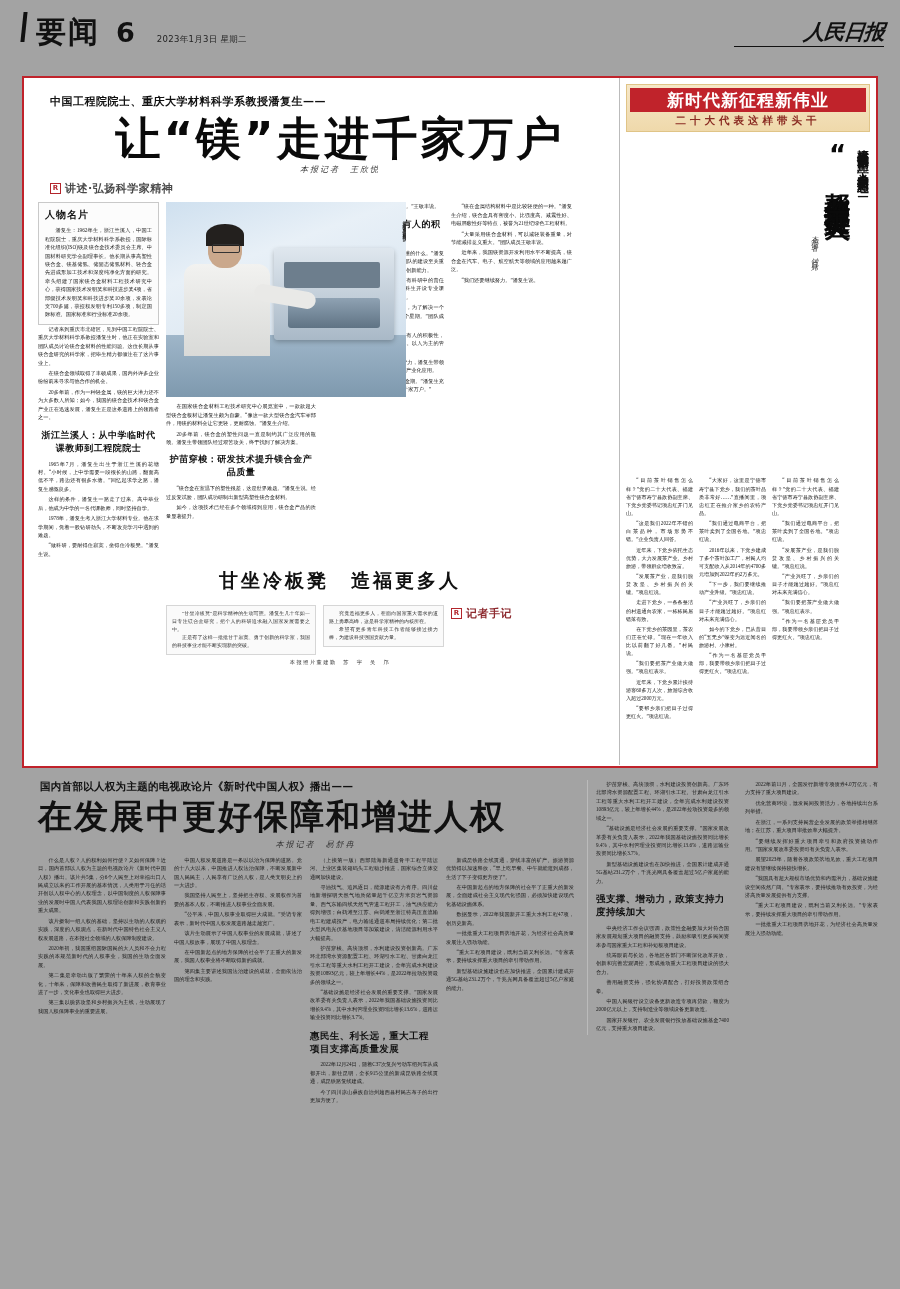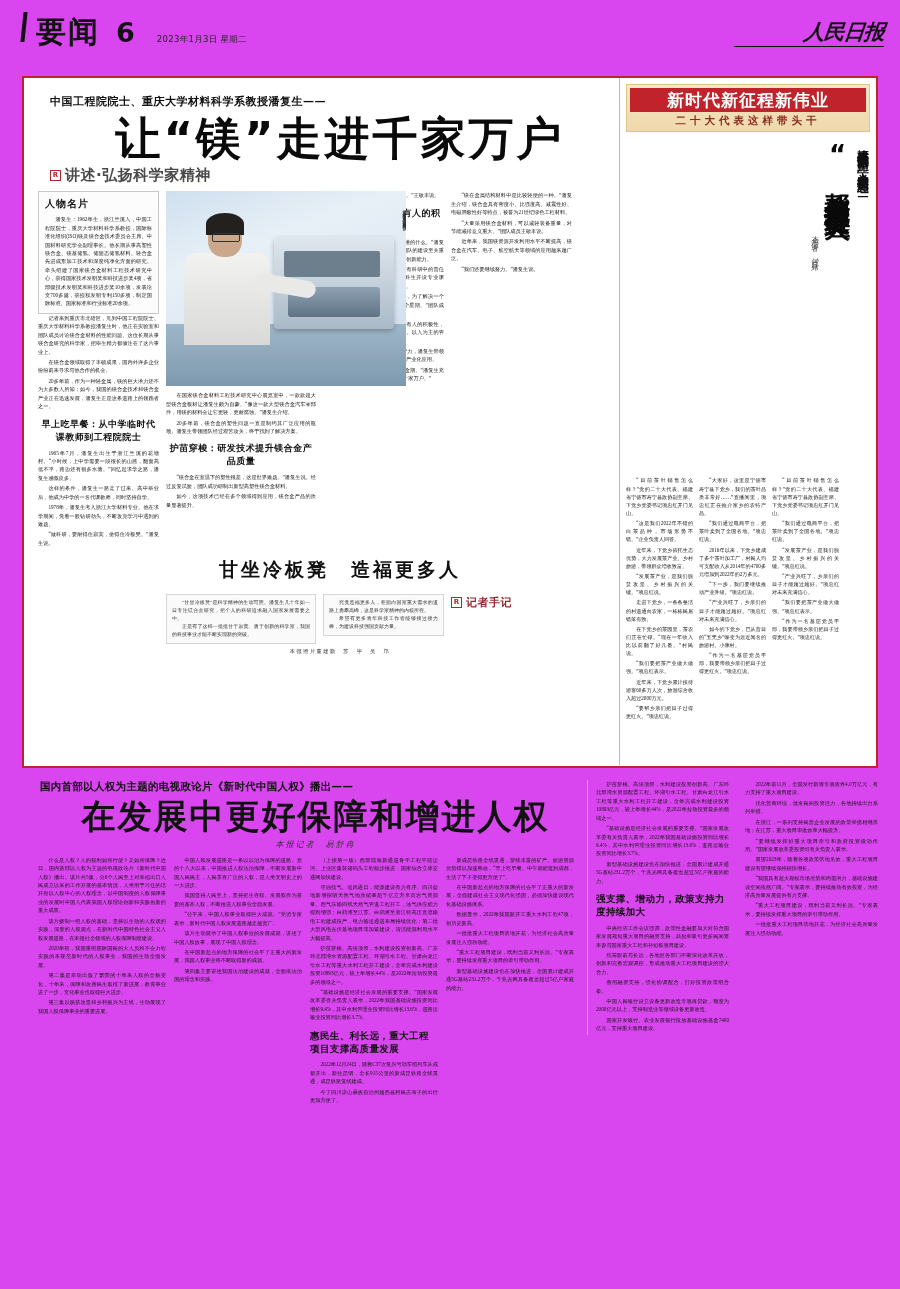--- a/index.html
+++ b/index.html
@@ -1,17 +1,17 @@
 <!DOCTYPE html>
 <html><head>
 <meta charset="utf-8">
 <style>
   html,body{margin:0;padding:0;background:#ffffff;}
   body{width:900px;height:1289px;font-family:"Liberation Serif","DejaVu Serif",serif;color:#111;overflow:hidden;}
-  .page{position:relative;width:900px;height:1289px;background:#d946ef;box-sizing:border-box;padding:0;}
+  .page{position:relative;width:900px;height:1289px;background:#a3a3a3;box-sizing:border-box;padding:0;}
 
   
   .masthead{position:relative;height:52px;display:flex;align-items:flex-end;padding:0 16px 4px 22px;box-sizing:border-box;}
   .sect-wrap{display:flex;align-items:baseline;gap:8px;}
   .sect-bar{width:4px;height:30px;background:#111;margin-right:2px;display:inline-block;transform:skewX(-6deg);}
   .sect-name{font-family:"DejaVu Sans","Liberation Sans",sans-serif;font-weight:bold;font-size:30px;letter-spacing:2px;line-height:1;}
   .sect-num{font-family:"DejaVu Sans","Liberation Sans",sans-serif;font-weight:bold;font-size:27px;margin-left:8px;line-height:1;}
   .sect-date{font-family:"DejaVu Sans","Liberation Sans",sans-serif;font-size:8.5px;margin-left:14px;letter-spacing:.3px;color:#222;padding-bottom:2px;}
   .brand{margin-left:auto;text-align:right;padding-bottom:1px;}
   .brand-logo{font-family:"DejaVu Serif","Liberation Serif",serif;font-weight:bold;font-size:21px;font-style:italic;letter-spacing:-1px;color:#111;line-height:1;transform:skewX(-6deg);display:inline-block;}
@@ -22,21 +22,21 @@
 
   .mainart{position:absolute;left:0;top:0;width:630px;height:687px;box-sizing:border-box;padding:10px 10px 6px 12px;}
   .sidebar{position:absolute;right:0;top:0;width:257px;height:687px;border-left:1px solid #bbb;box-sizing:border-box;padding:6px 6px 0 6px;}
 
   .kicker{font-family:"DejaVu Sans","Liberation Sans",sans-serif;font-size:11px;font-weight:bold;color:#111;letter-spacing:.5px;margin:6px 0 2px 14px;}
   .headline{font-family:"DejaVu Sans","Liberation Sans",sans-serif;font-weight:bold;font-size:45px;text-align:center;letter-spacing:3px;line-height:1.05;margin:6px 0 2px 0;color:#0a0a0a;}
   .byline{text-align:center;font-size:8px;letter-spacing:2px;color:#333;margin-bottom:6px;font-style:italic;}
 
   .tagline{display:flex;align-items:center;gap:4px;margin:4px 0 6px 14px;}
   .tag-ico{display:inline-block;width:11px;height:11px;border:1.6px solid #b3252c;color:#b3252c;font-size:7px;line-height:9px;text-align:center;font-family:"DejaVu Sans",sans-serif;font-weight:bold;box-sizing:border-box;}
-  .tag-txt{font-family:"DejaVu Sans","Liberation Sans",sans-serif;font-size:15px;font-weight:bold;color:#4a4a4a;letter-spacing:.5px;}
+  .tag-txt{font-family:"DejaVu Sans","Liberation Sans",sans-serif;font-size:11px;font-weight:bold;color:#4a4a4a;letter-spacing:.5px;}
 
   .artbody{position:relative;display:flex;gap:7px;padding:0 2px;}
   .col{width:121px;}
   .colwide{width:150px;}
 
   .profile{border:1px solid #c9c9c9;background:#fcfcfc;padding:5px 6px;box-sizing:border-box;}
   .profile h4{font-family:"DejaVu Sans","Liberation Sans",sans-serif;font-size:10px;margin:0 0 4px 0;font-weight:bold;letter-spacing:1px;}
   .ptext{font-size:5.2px;line-height:1.62;text-align:justify;color:#1a1a1a;text-indent:2em;}
 
   .bodytext{font-size:5.2px;line-height:1.62;text-align:justify;color:#161616;text-indent:2em;margin:0 0 2px 0;}
@@ -81,21 +81,21 @@
   .sbcols{display:flex;gap:6px;margin-top:6px;}
   .sbcol{width:67px;}
   .sbtext{font-size:5.1px;line-height:1.6;text-align:justify;text-indent:2em;color:#161616;margin:0 0 2px 0;}
 
   
   .bottom{position:absolute;left:22px;top:780px;width:856px;height:490px;box-sizing:border-box;}
   .bot-left{position:absolute;left:16px;top:0;width:555px;}
   .bot-right{position:absolute;left:565px;top:0;width:291px;border-left:1px solid #bbb;padding-left:8px;box-sizing:border-box;}
 
   .kicker2{font-family:"DejaVu Sans","Liberation Sans",sans-serif;font-size:10.5px;font-weight:bold;margin:0 0 4px 2px;letter-spacing:.3px;}
-  .headline2{font-family:"DejaVu Sans","Liberation Sans",sans-serif;font-weight:bold;font-size:34px;text-align:center;letter-spacing:2px;margin:4px 0 4px 0;line-height:1.08;}
+  .headline2{font-family:"DejaVu Sans","Liberation Sans",sans-serif;font-weight:bold;font-size:34px;text-align:left;letter-spacing:2px;margin:4px 0 4px 0;line-height:1.08;}
   .byline2{text-align:center;font-size:8px;letter-spacing:2px;color:#333;margin-bottom:6px;font-style:italic;}
 
   .cols4{display:flex;gap:8px;}
   .c4{width:128px;}
   .cols2{display:flex;gap:16px;}
   .c2{width:138px;}
   .subhead2{font-family:"DejaVu Sans","Liberation Sans",sans-serif;font-size:9.5px;font-weight:bold;letter-spacing:.4px;line-height:1.4;margin:7px 0 5px 0;color:#111;}
 </style>
 </head>
 <body>
@@ -113,37 +113,38 @@
       <div class="brand-logo">人民日报</div>
       <div class="brand-rule"></div>
     </div>
   </div>
 
   <div class="topframe">
 
     <div class="mainart">
       <div class="kicker">中国工程院院士、重庆大学材料科学系教授潘复生——</div>
       <div class="headline">让“镁”走进千家万户</div>
+      <div class="byline">本报记者　王欣悦</div>
 
       <div class="tagline">
         <span class="tag-ico">R</span>
         <span class="tag-txt">讲述·弘扬科学家精神</span>
       </div>
 
       <div class="artbody">
 
         <div class="col">
           <div class="profile">
             <h4>人物名片</h4>
             <div class="ptext">潘复生：1962年生，浙江兰溪人，中国工程院院士，重庆大学材料科学系教授，国际标准化组织(ISO)镁及镁合金技术委员会主席、中国材料研究学会副理事长。他长期从事高塑性镁合金、镁基储氢、储固态储氢材料、轻合金先进成形加工技术和深度纯净化方面的研究。牵头组建了国家镁合金材料工程技术研究中心，获得国家技术发明奖和科技进步奖4项，省部级技术发明奖和科技进步奖10余项，发表论文700多篇，获授权发明专利150多项，制定国际标准、国家标准和行业标准20余项。</div>
           </div>
           <p class="bodytext">记者来到重庆市北碚区，见到中国工程院院士、重庆大学材料科学系教授潘复生时，他正在实验室和团队成员讨论镁合金材料的性能问题。这位长期从事镁合金研究的科学家，把毕生精力都倾注在了这片事业上。</p>
           <p class="bodytext">在镁合金领域取得了丰硕成果，国内外许多企业纷纷前来寻求与他合作的机会。</p>
           <p class="bodytext">20多年前，作为一种轻金属，镁的巨大潜力还不为大多数人所知；如今，我国的镁合金技术和镁合金产业正在迅速发展，潘复生正是这条道路上的领跑者之一。</p>
-          <div class="subhead">早上吃早餐：从中学临时代课教师到工程院院士</div>
+          <div class="subhead">浙江兰溪人：从中学临时代课教师到工程院院士</div>
           <p class="bodytext">1965年7月，潘复生出生于浙江兰溪的花塘村。“小时候，上中学需要一段很长的山路，翻面高低不平，路边还有很多水塘。”回忆起求学之路，潘复生感慨良多。</p>
           <p class="bodytext">这样的条件，潘复生一路走了过来。高中毕业后，他成为中学的一名代课教师，同时坚持自学。</p>
           <p class="bodytext">1978年，潘复生考入浙江大学材料专业。他在求学期间，凭着一股钻研劲头，不断攻克学习中遇到的难题。</p>
           <p class="bodytext">“做科研，要耐得住寂寞，坐得住冷板凳。”潘复生说。</p>
         </div>
 
         <div class="colwide">
           <div class="photo">
             <div class="lab-bench"></div>
             <div class="machine"></div>

